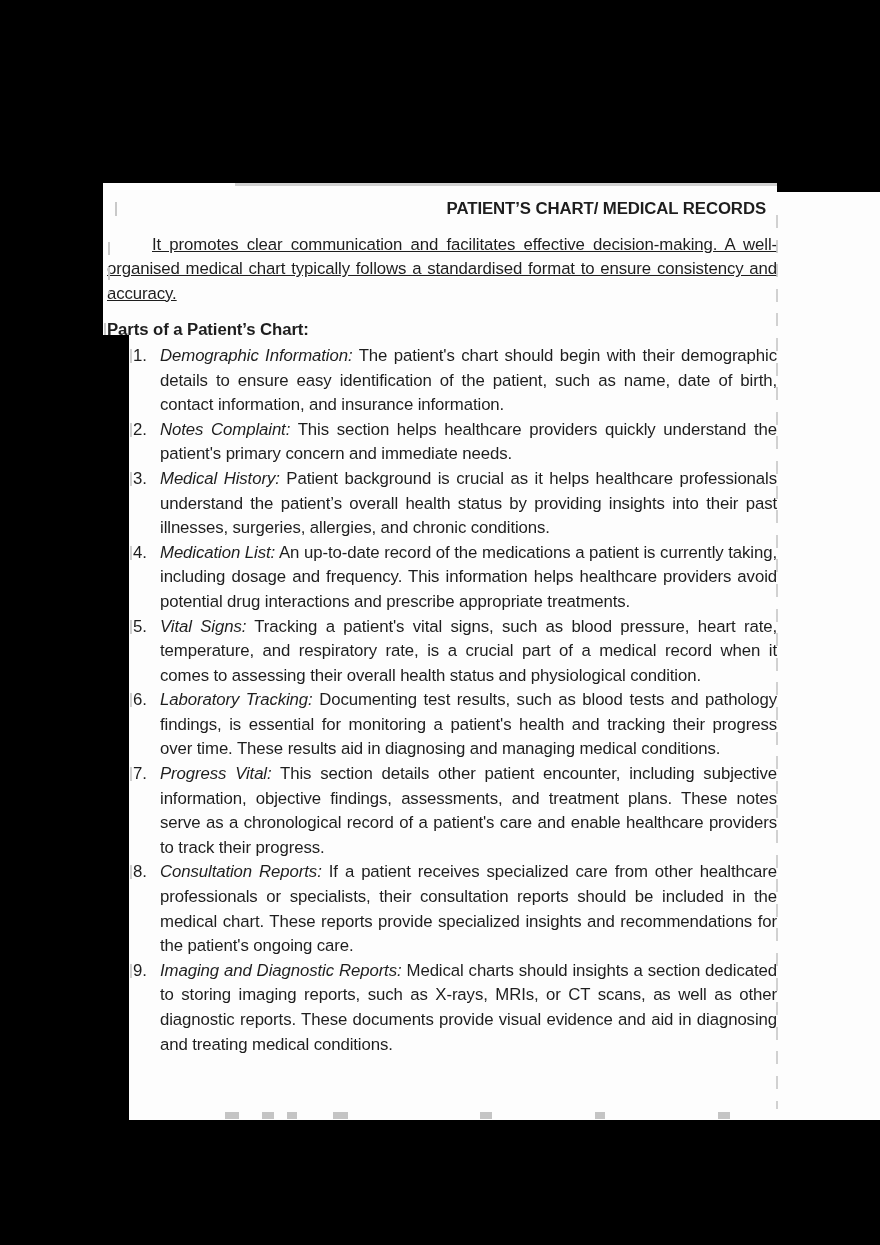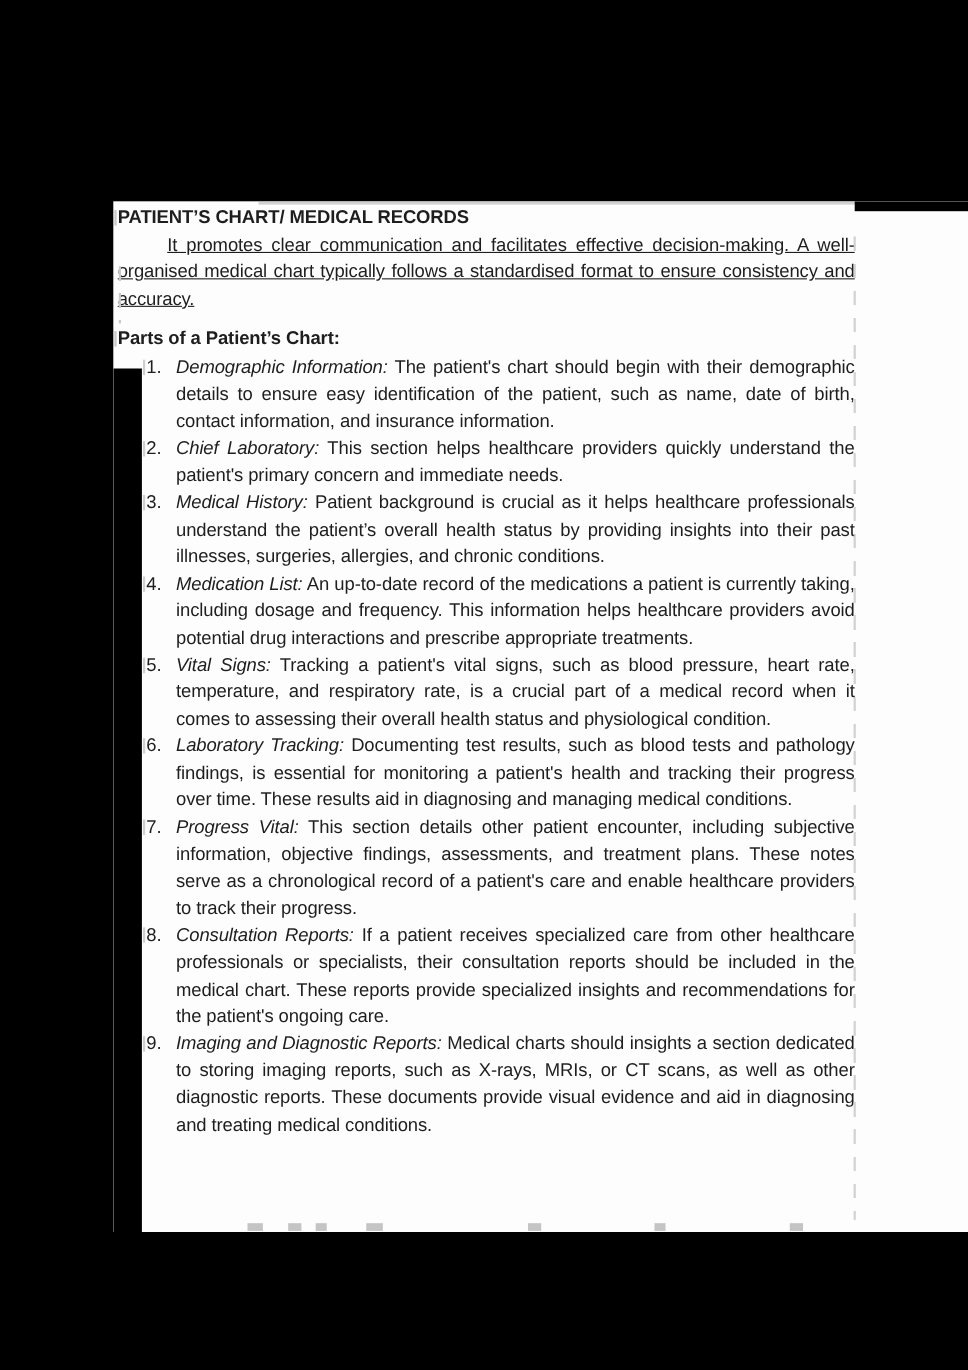--- a/index.html
+++ b/index.html
@@ -47,24 +47,25 @@
     left: 4px;
     top: 3px;
     width: 670px;
     color: #1e1e1e;
     font-size: 16.8px;
     line-height: 24.6px;
     letter-spacing: -0.1px;
   }
   .doc-title {
     position: relative;
-    margin: 0;
+    margin: 11px;
     font-size: 16.8px;
     font-weight: bold;
     line-height: 24.6px;
+    text-align: right;
   }
   .doc-title::before,
   .section-heading::before {
     content: "";
     position: absolute;
     left: -3px;
     top: 5px;
     width: 2px;
     height: 14px;
     background: #c9c9c9;
@@ -162,21 +163,21 @@
       <h2 class="section-heading">Parts of a Patient’s Chart:</h2>
 
       <ol class="parts-list">
         <li>
           <span class="item-number">1.</span>
           <span class="item-lead">Demographic Information:</span>
           <span>The patient's chart should begin with their demographic details to ensure easy identification of the patient, such as name, date of birth, contact information, and insurance information.</span>
         </li>
         <li>
           <span class="item-number">2.</span>
-          <span class="item-lead">Chief Laboratory:</span>
+          <span class="item-lead">Notes Complaint:</span>
           <span>This section helps healthcare providers quickly understand the patient's primary concern and immediate needs.</span>
         </li>
         <li>
           <span class="item-number">3.</span>
           <span class="item-lead">Medical History:</span>
           <span>Patient background is crucial as it helps healthcare professionals understand the patient’s overall health status by providing insights into their past illnesses, surgeries, allergies, and chronic conditions.</span>
         </li>
         <li>
           <span class="item-number">4.</span>
           <span class="item-lead">Medication List:</span>

